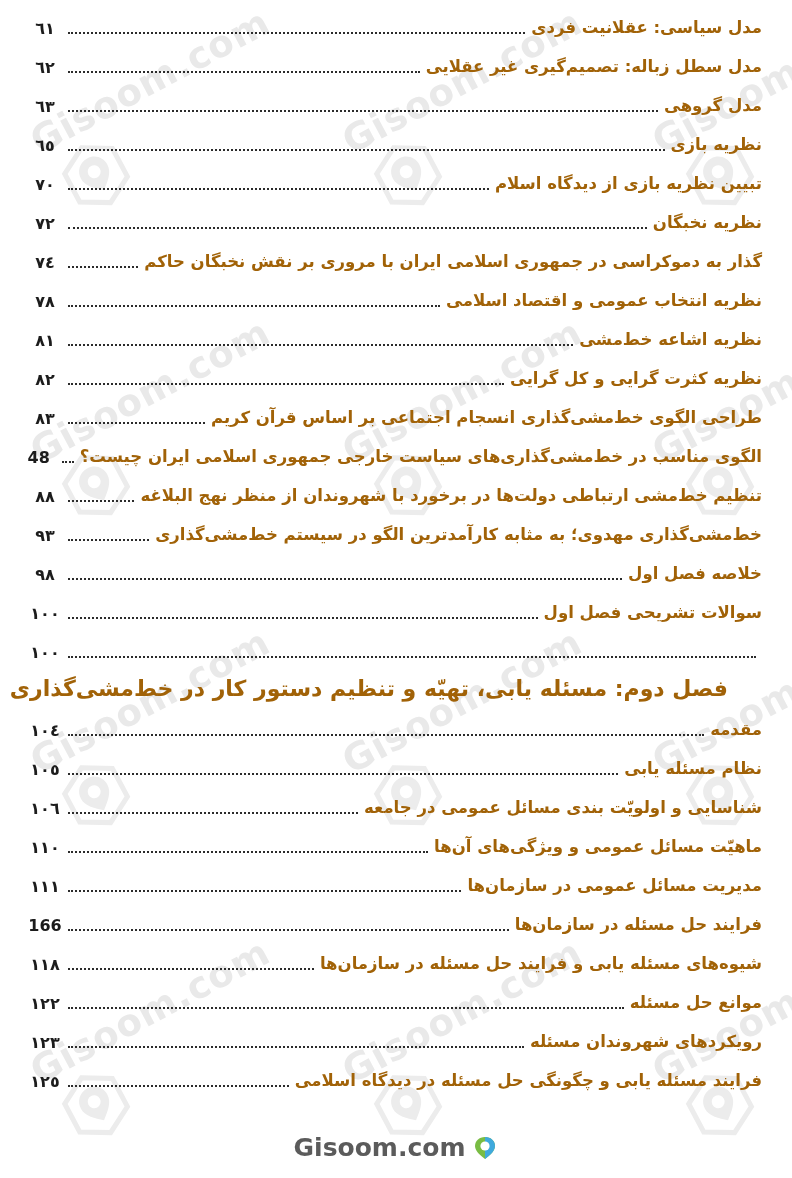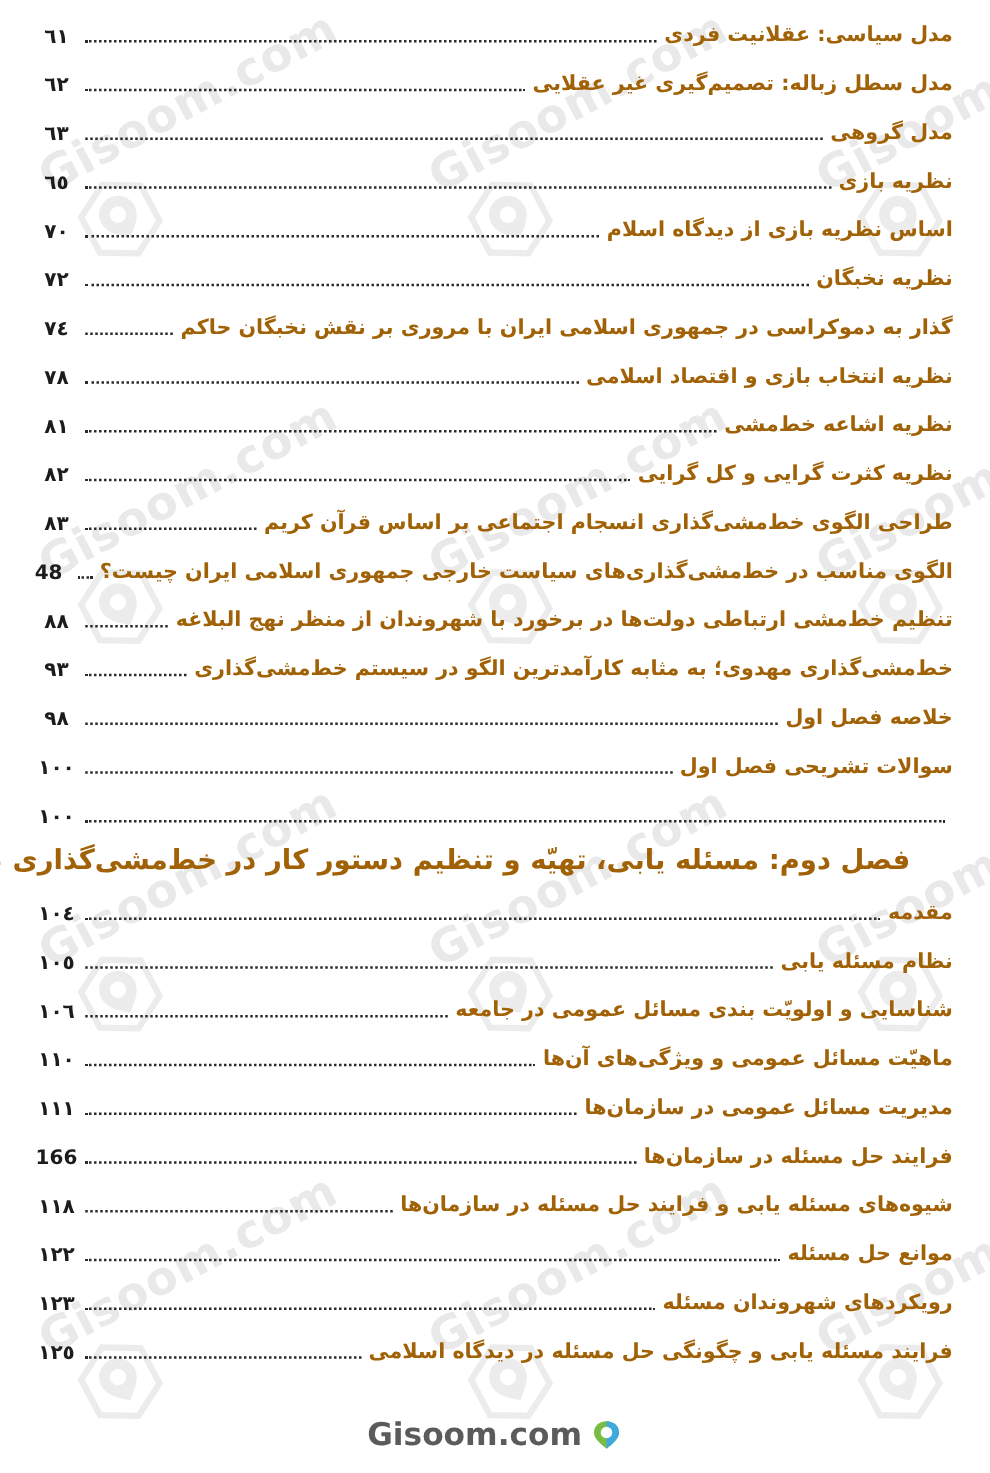--- a/index.html
+++ b/index.html
@@ -223,36 +223,36 @@
         <span class="title">مدل گروهی</span>
         <span class="dots"></span>
         <span class="page-no">٦٣</span>
       </div>
       <div class="row">
         <span class="title">نظریه بازی</span>
         <span class="dots"></span>
         <span class="page-no">٦٥</span>
       </div>
       <div class="row">
-        <span class="title">اساس نظریه بازی از دیدگاه اسلام</span>
+        <span class="title">تبیین نظریه بازی از دیدگاه اسلام</span>
         <span class="dots"></span>
         <span class="page-no">٧٠</span>
       </div>
       <div class="row">
         <span class="title">نظریه نخبگان</span>
         <span class="dots"></span>
         <span class="page-no">٧٢</span>
       </div>
       <div class="row">
         <span class="title">گذار به دموکراسی در جمهوری اسلامی ایران با مروری بر نقش نخبگان حاکم</span>
         <span class="dots"></span>
         <span class="page-no">٧٤</span>
       </div>
       <div class="row">
-        <span class="title">نظریه انتخاب بازی و اقتصاد اسلامی</span>
+        <span class="title">نظریه انتخاب عمومی و اقتصاد اسلامی</span>
         <span class="dots"></span>
         <span class="page-no">٧٨</span>
       </div>
       <div class="row">
         <span class="title">نظریه اشاعه خط‌مشی</span>
         <span class="dots"></span>
         <span class="page-no">٨١</span>
       </div>
       <div class="row">
         <span class="title">نظریه کثرت گرایی و کل گرایی</span>

